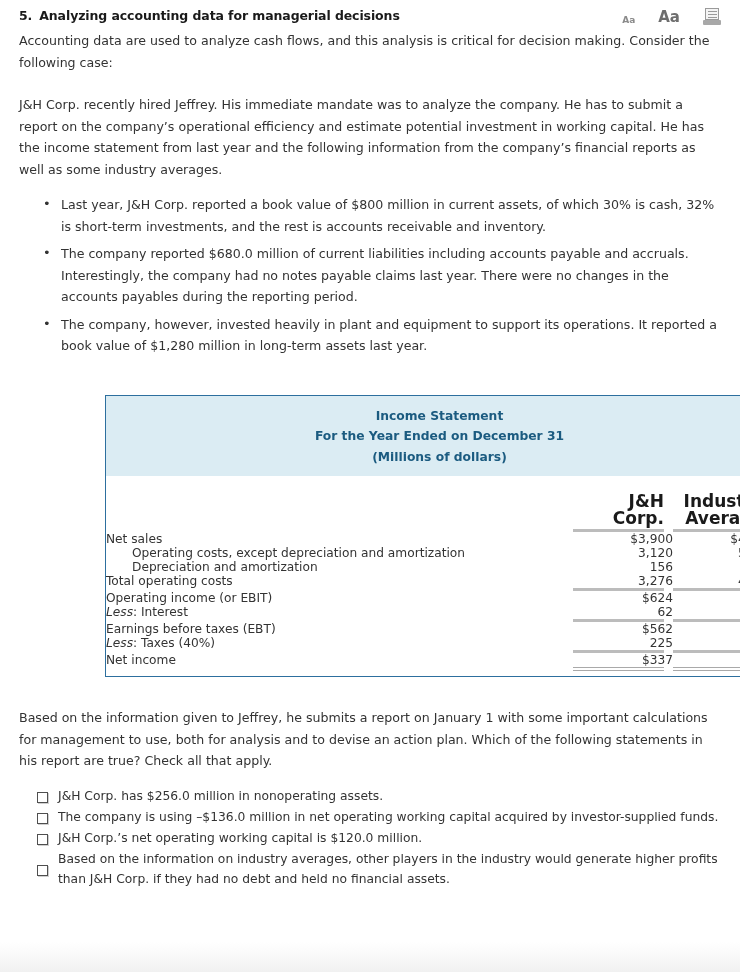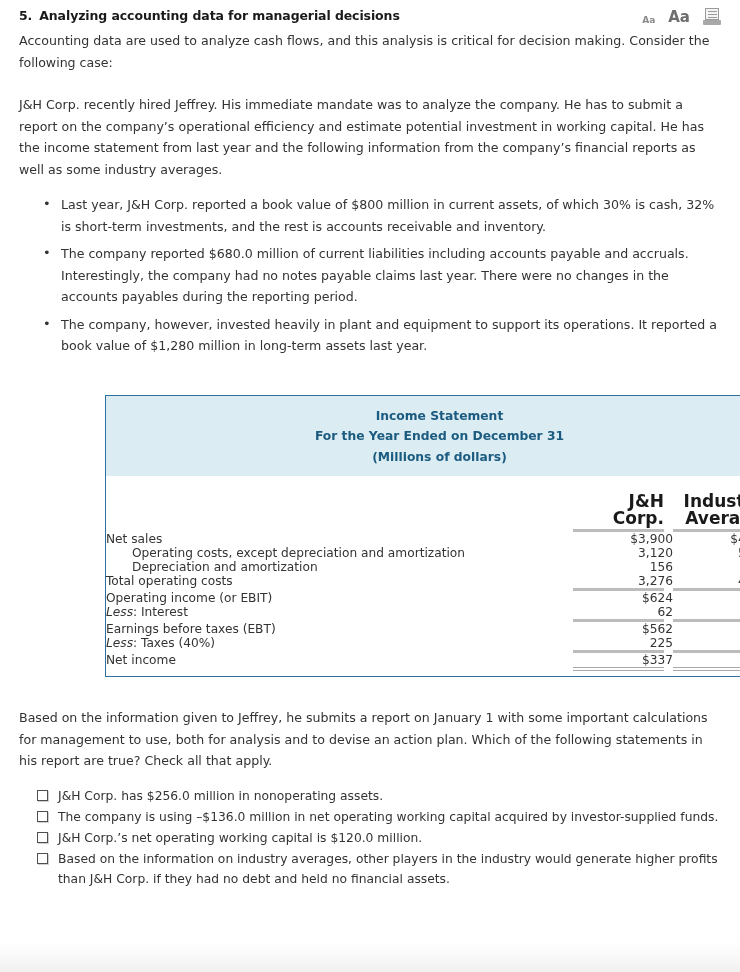--- a/index.html
+++ b/index.html
@@ -29,21 +29,21 @@
     font-size: 12.5px;
     font-weight: bold;
     color: #1a1a1a;
     letter-spacing: -0.1px;
     white-space: nowrap;
   }
   .qtitle .qnum { margin-right: 7px; }
   .tools {
     display: flex;
     align-items: flex-end;
-    gap: 13px;
+    gap: 23px;
     padding-right: 5px;
   }
   .aa-small {
     font-size: 9px;
     font-weight: bold;
     color: #8b8b8b;
     line-height: 1;
     cursor: pointer;
   }
   .aa-large {
@@ -185,21 +185,21 @@
     line-height: 21.5px;
     color: #333333;
   }
   ul.checks {
     margin: 14px 0 0 0;
     padding: 0 0 0 18px;
     list-style: none;
   }
   ul.checks li {
     display: flex;
-    align-items: flex-start;
+    align-items: center;
     font-size: 12.3px;
     line-height: 20px;
     color: #333333;
     margin-bottom: 1px;
   }
   .cbox {
     flex: 0 0 auto;
     width: 11px;
     height: 11px;
     border: 1.4px solid #4f4f4f;

